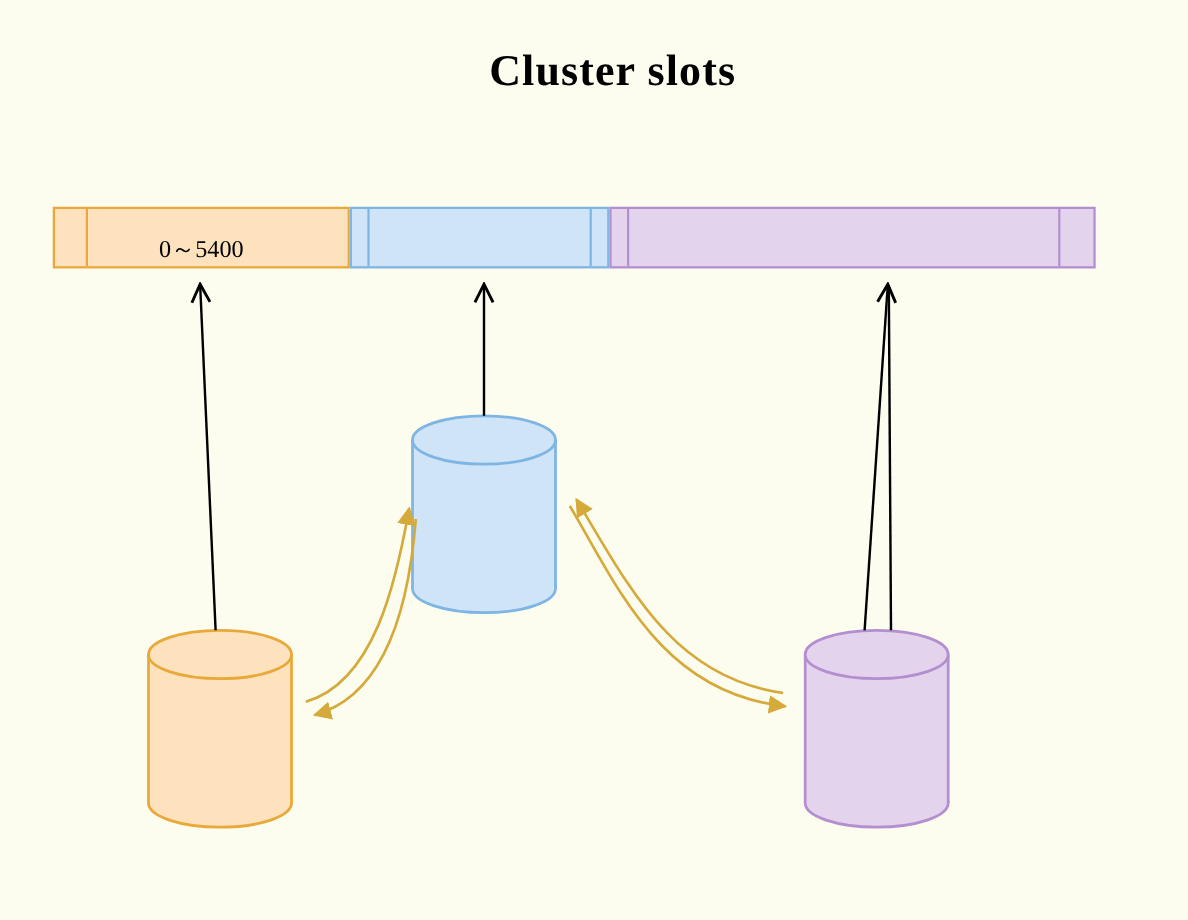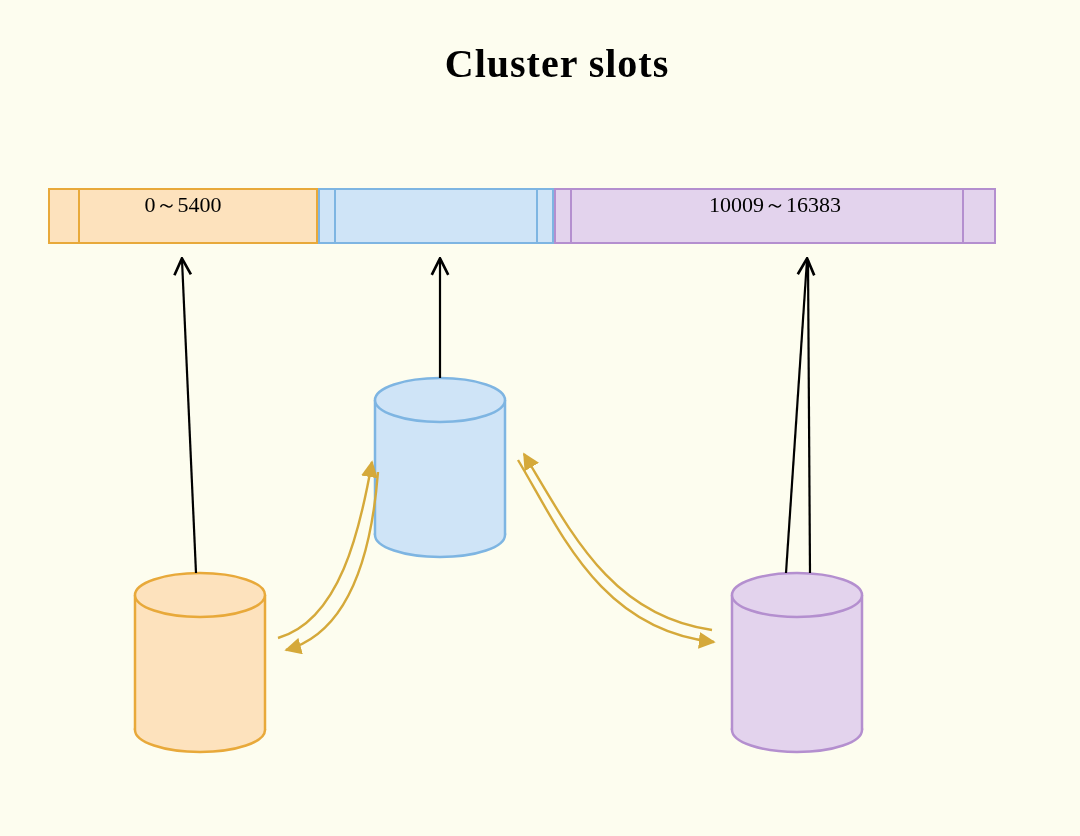--- a/index.html
+++ b/index.html
@@ -11,21 +11,21 @@
   }
   .title{
     position:absolute;left:0;right:0;top:40px;
     text-align:center;font-size:40px;font-weight:bold;
     color:#000;letter-spacing:1px;padding-left:34px;
   }
   
   .slot{
     position:absolute;top:188px;height:56px;
     box-sizing:border-box;border:2px solid;
-    display:flex;align-items:flex-start;justify-content:center;
+    display:flex;align-items:flex-end;justify-content:center;
     font-size:22px;color:#000;
   }
   .slot .inner-left,.slot .inner-right{
     position:absolute;top:0;bottom:0;width:2px;
   }
   .slot1{left:48px;width:270px;background:#fde2bd;border-color:#e8a93a;}
   .slot1 .inner-left{left:28px;background:#e8a93a;}
   .slot2{left:318px;width:236px;background:#cfe4f7;border-color:#7eb5e2;}
   .slot2 .inner-left{left:14px;background:#7eb5e2;}
   .slot2 .inner-right{right:14px;background:#7eb5e2;}
@@ -47,21 +47,20 @@
   <span class="inner-left"></span>
   <span>0～5400</span>
 </div>
 <div class="slot slot2">
   <span class="inner-left"></span>
   <span class="inner-right"></span>
 </div>
 <div class="slot slot3">
   <span class="inner-left"></span>
   <span class="inner-right"></span>
-  <span>10009～16383</span>
 </div>
 
 <div class="node-label" style="left:150px;top:668px;width:100px;">Node 1</div>
 <div class="node-label" style="left:390px;top:475px;width:100px;">Node 2</div>
 <div class="node-label" style="left:747px;top:668px;width:100px;">Node 3</div>
 
 <svg class="overlay" viewBox="0 0 1080 836">
   <defs>
 
     <marker id="arrBlack" viewBox="0 0 12 12" refX="10" refY="6" markerWidth="9" markerHeight="9" orient="auto">

